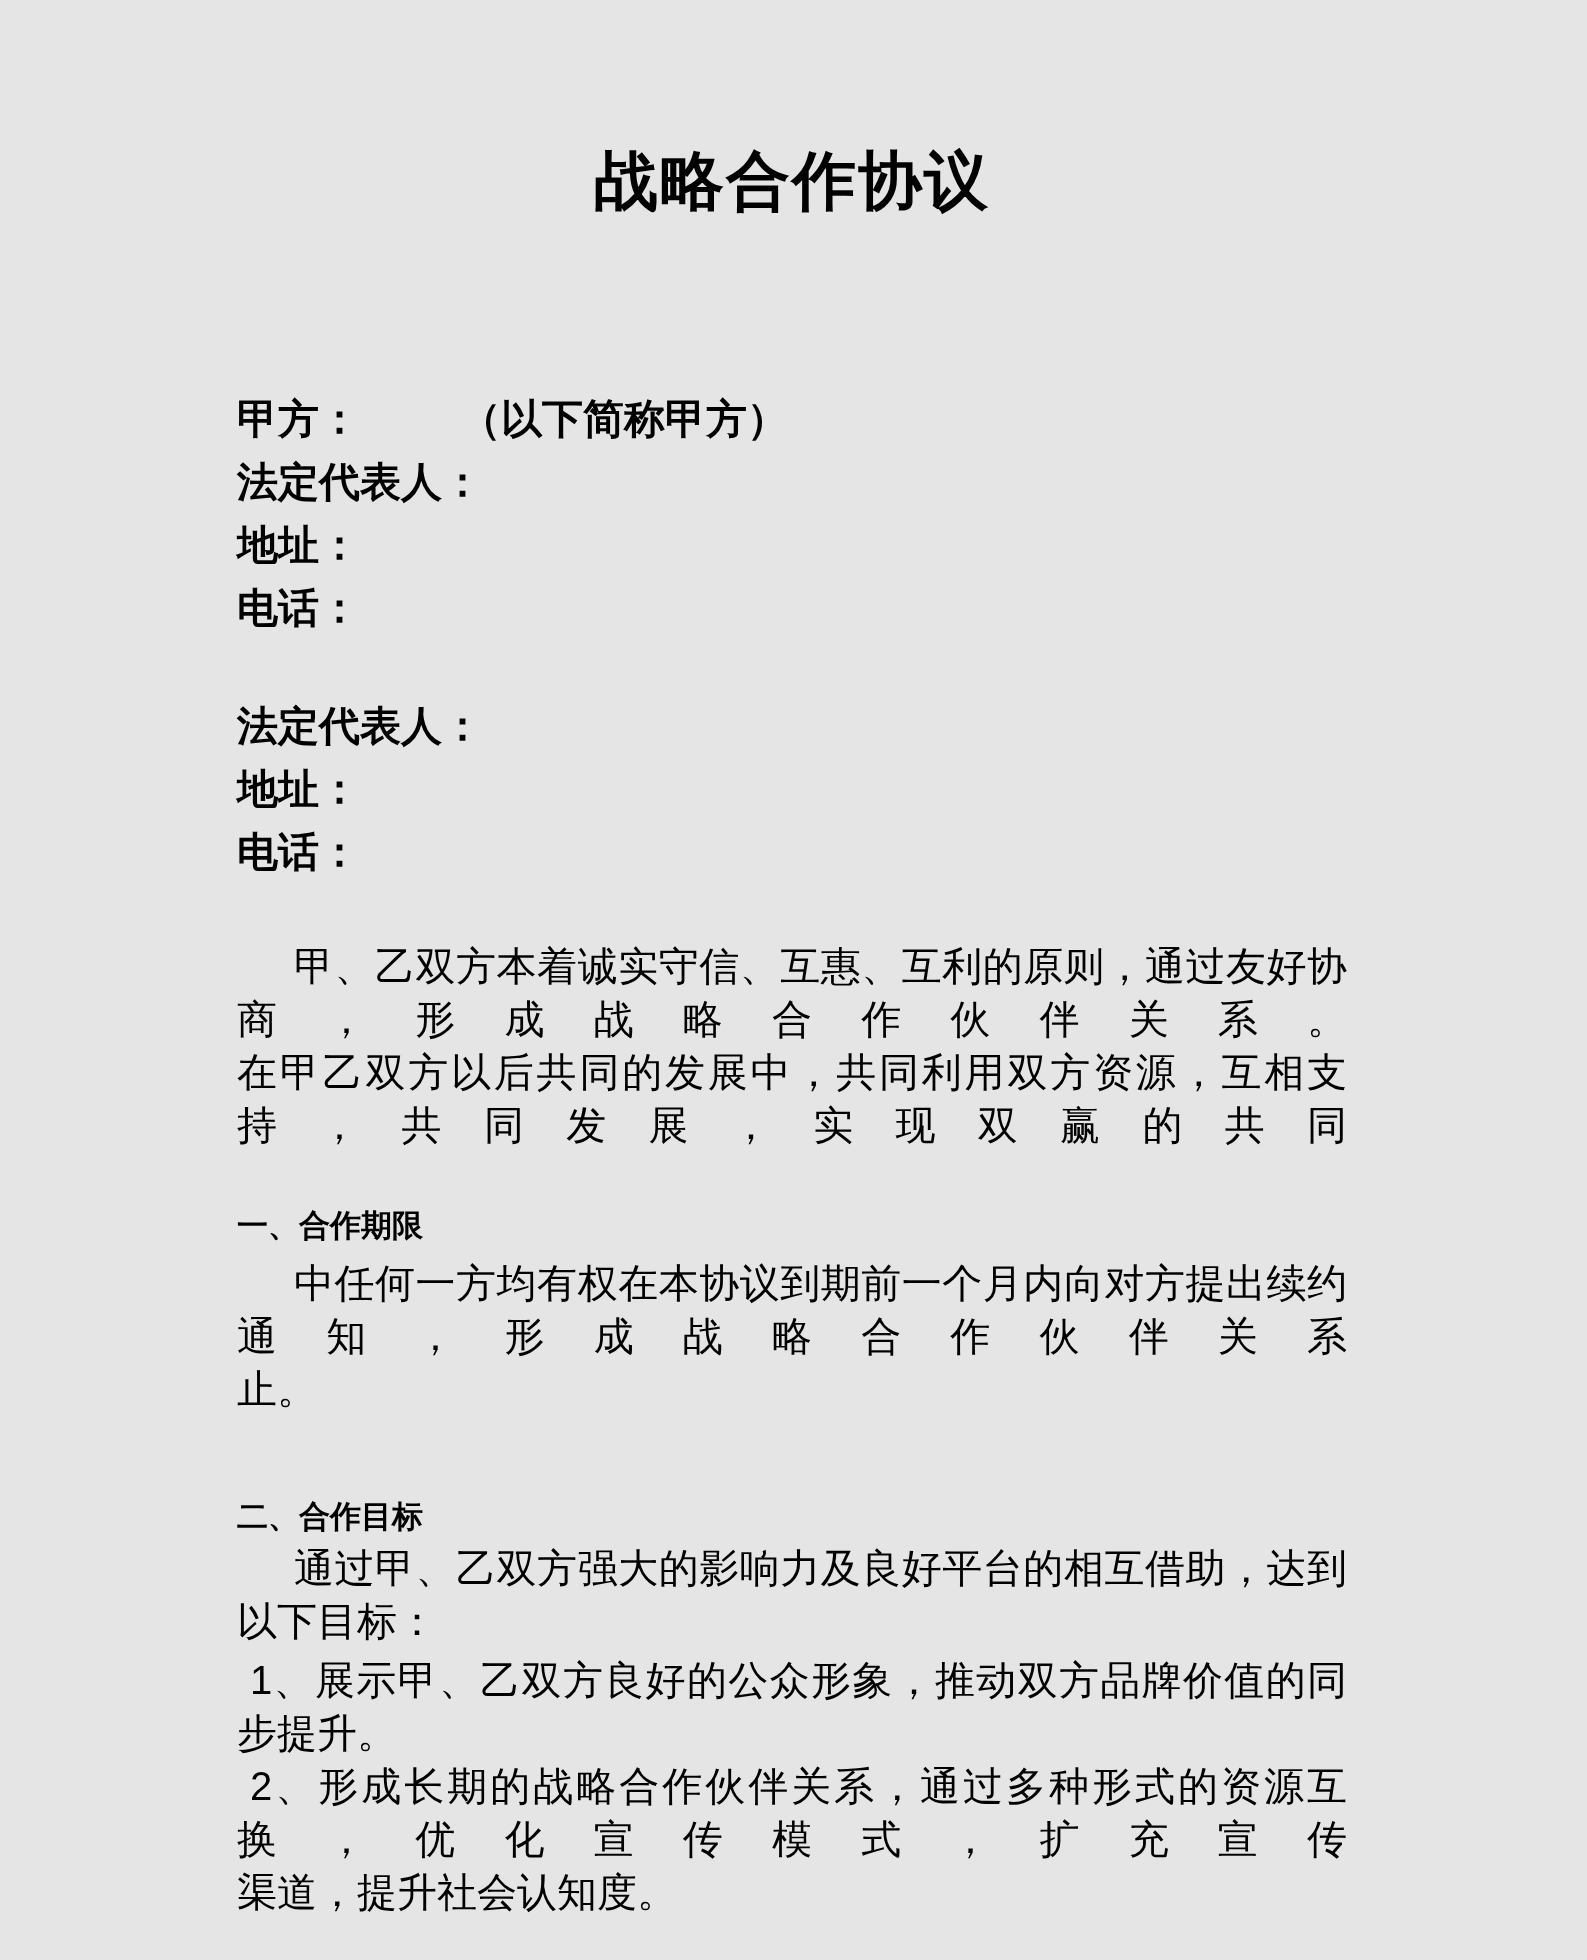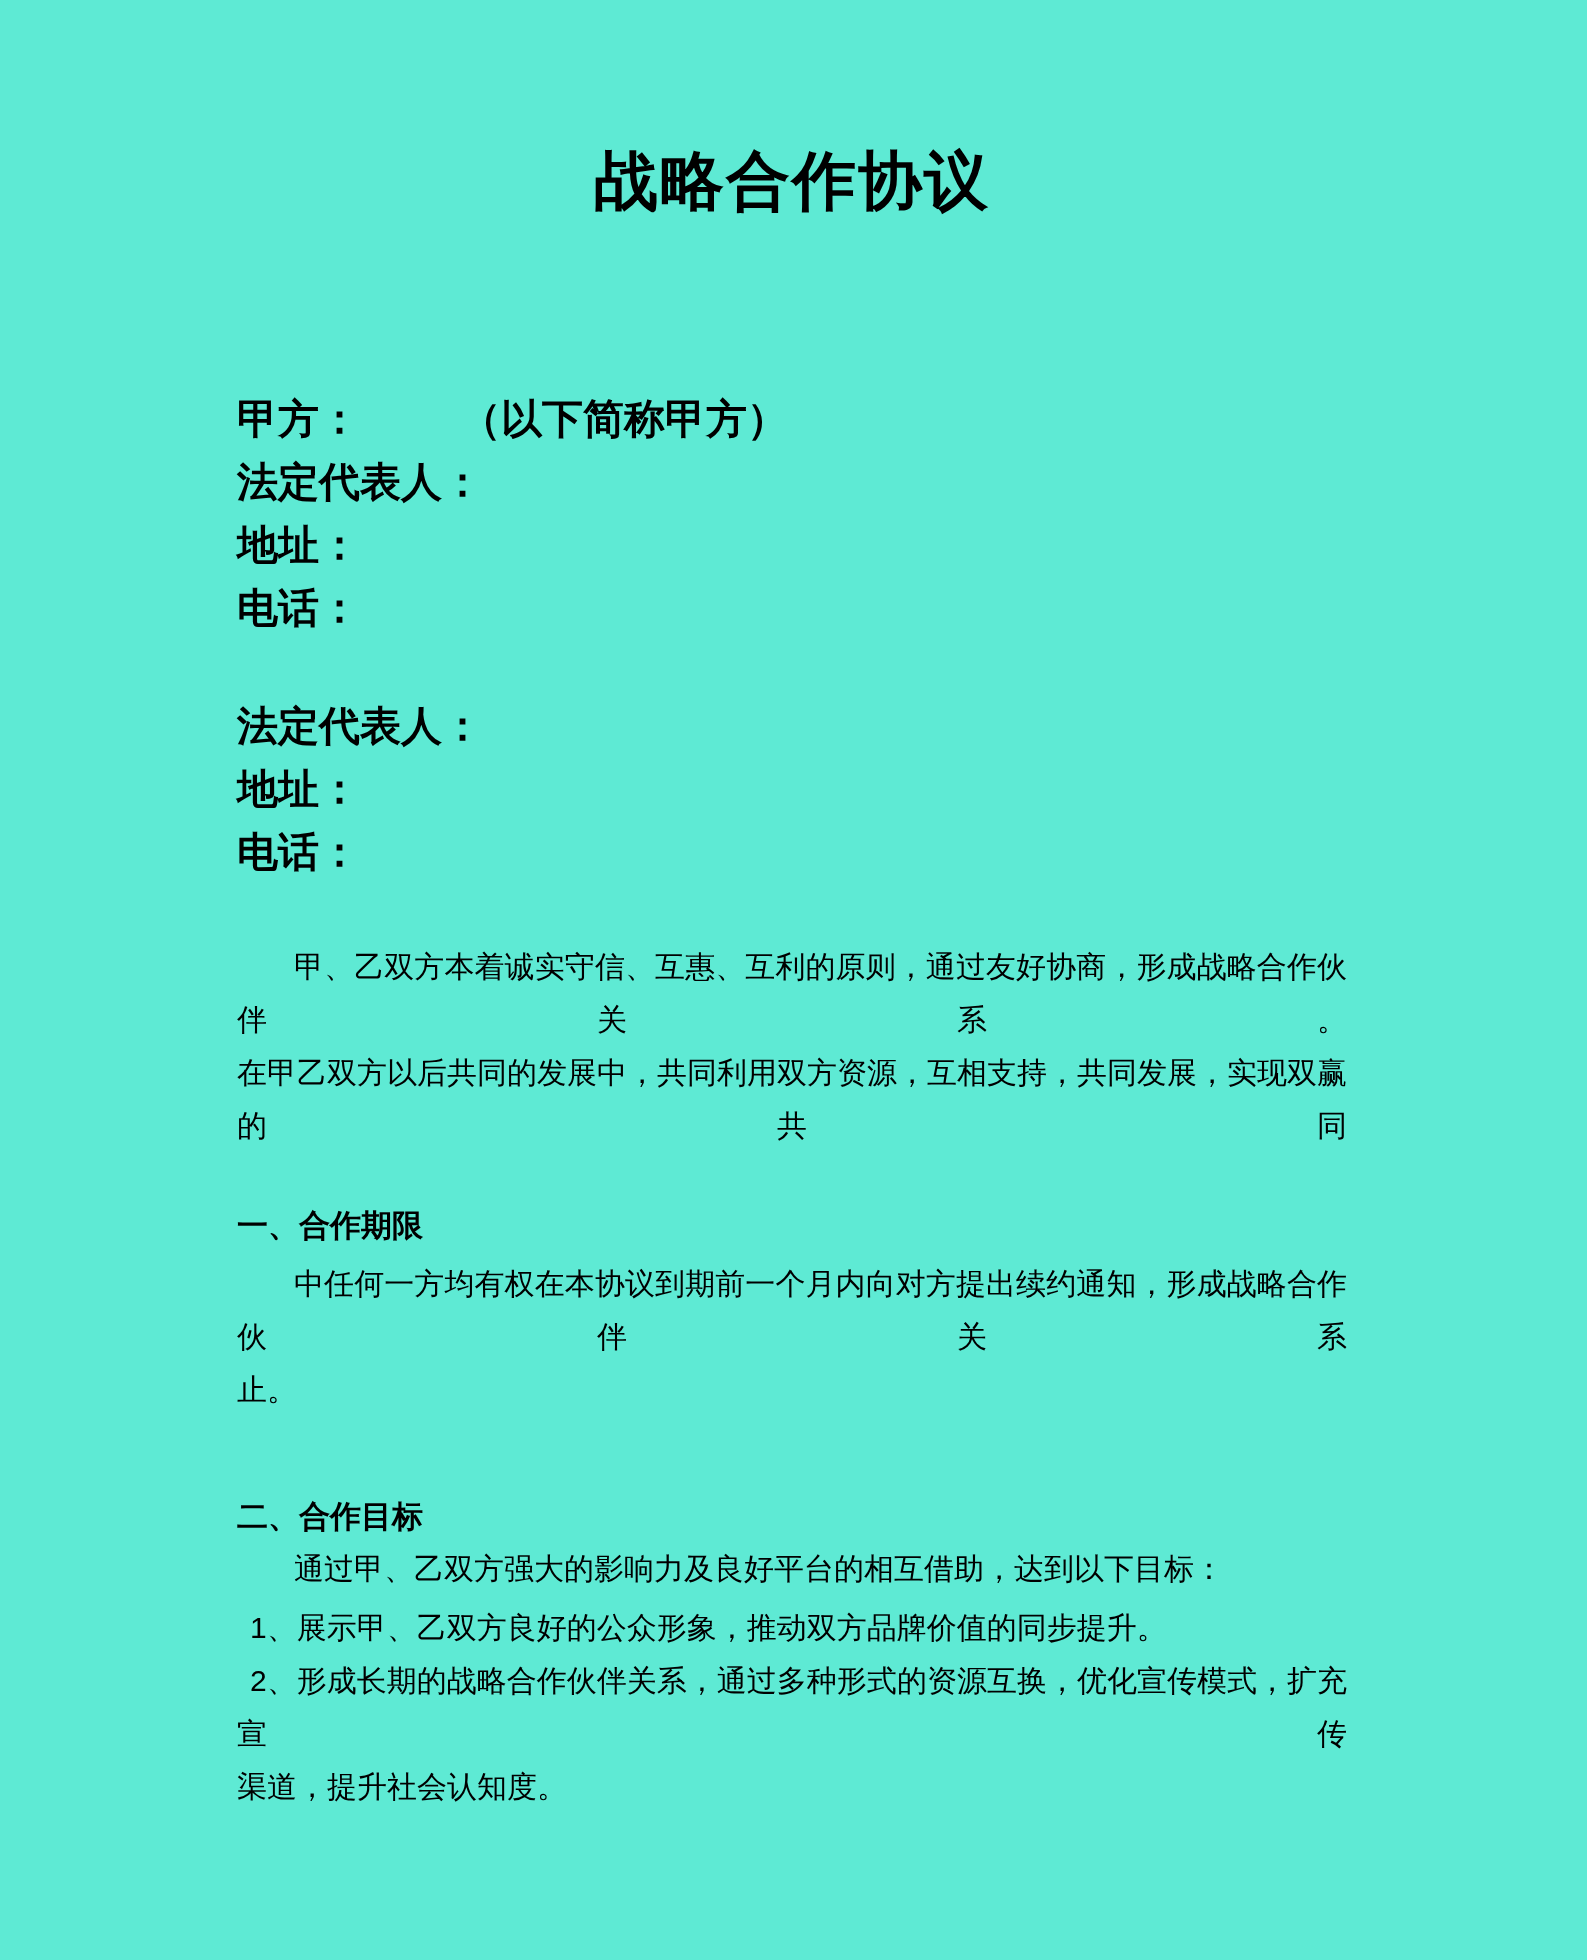--- a/index.html
+++ b/index.html
@@ -5,21 +5,21 @@
   html, body {
     margin: 0;
     padding: 0;
     background: #ffffff;
   }
   .page {
     position: relative;
     width: 1587px;
     height: 1960px;
     margin: 0 auto;
-    background: #5eead4;
+    background: #e5e5e5;
     color: #000000;
     font-family: "Liberation Sans", "DejaVu Sans", sans-serif;
     box-sizing: border-box;
     padding: 0 240px 0 237px;
     overflow: hidden;
   }
   .doc-title {
     padding-top: 142px;
     font-size: 64px;
     font-weight: 700;
@@ -35,21 +35,21 @@
   .party-block.second { margin-top: 55px; }
   .party-line {
     line-height: 63px;
     white-space: nowrap;
   }
   .party-label {
     display: inline-block;
     min-width: 223px;
   }
   .body-par {
-    font-size: 30px;
+    font-size: 40px;
     line-height: 53px;
   }
   .body-par .line {
     text-align: justify;
     text-align-last: justify;
   }
   .body-par .line.last {
     text-align-last: left;
   }
   .intro { margin-top: 56px; }

